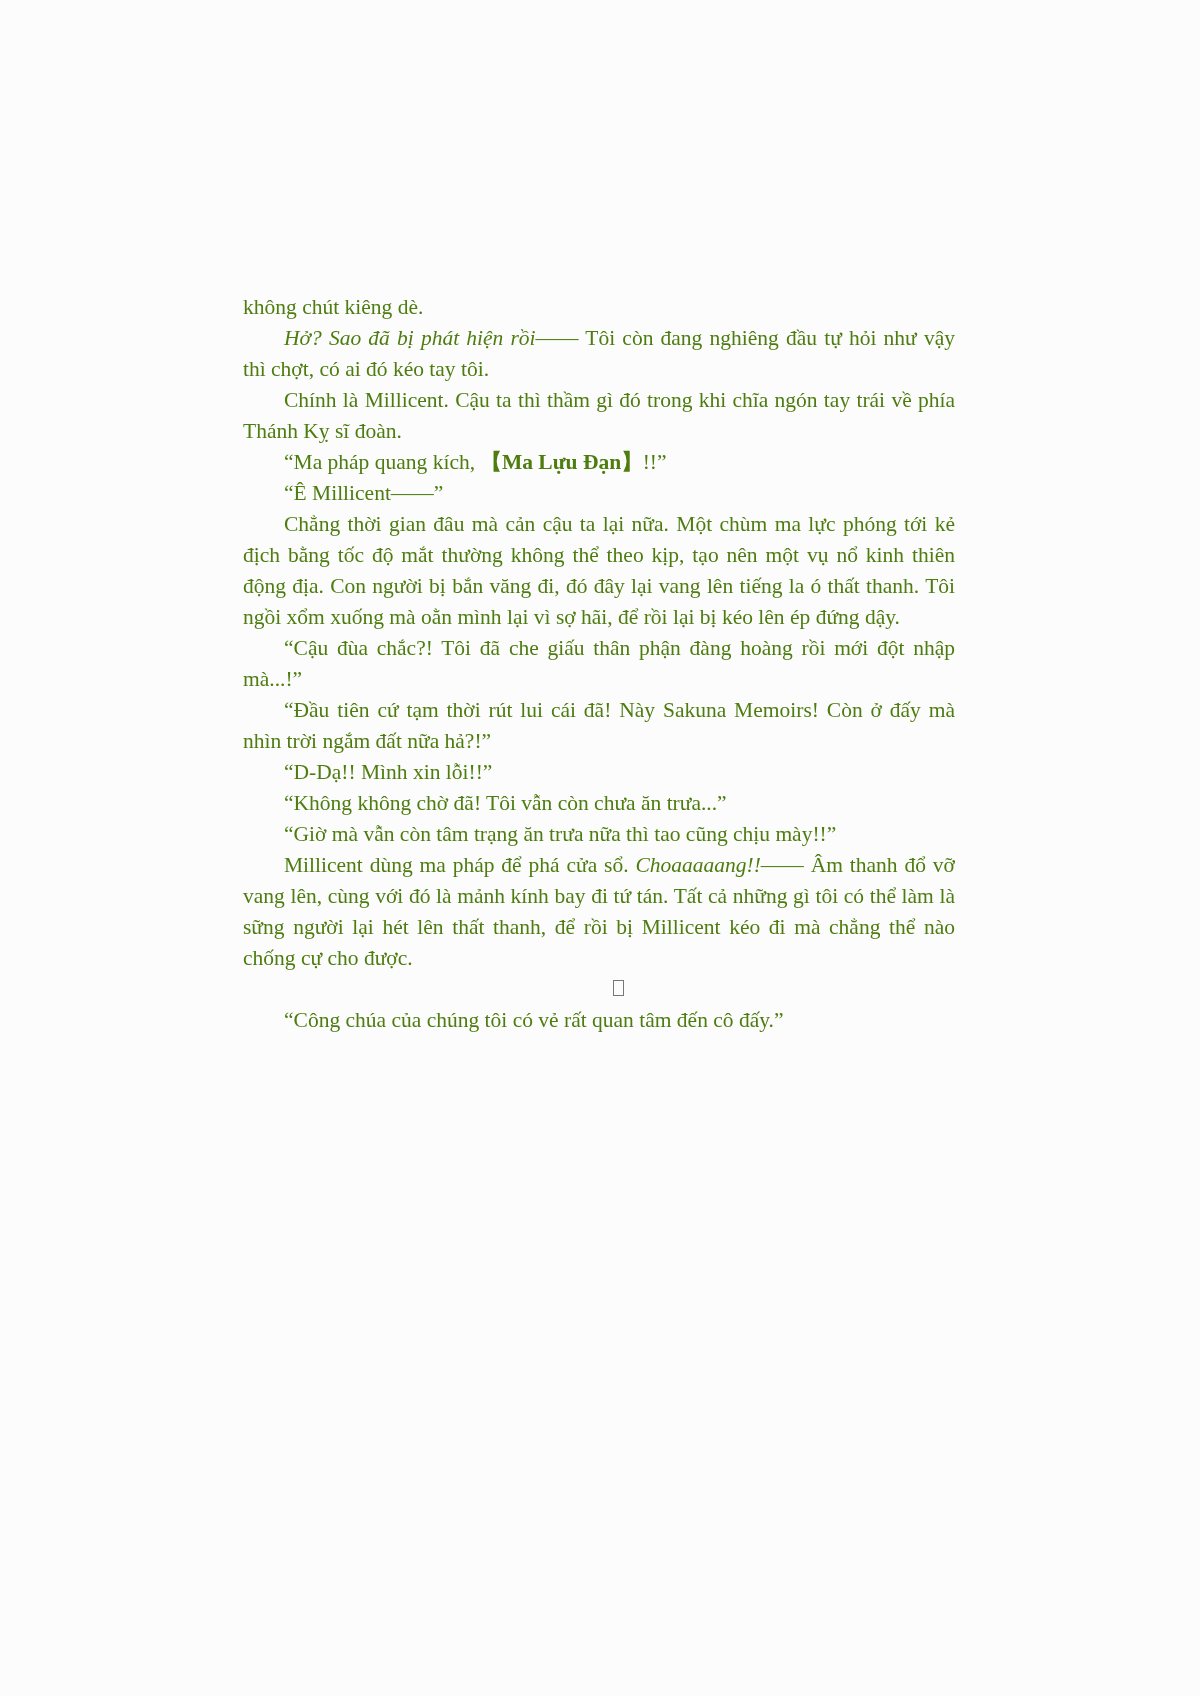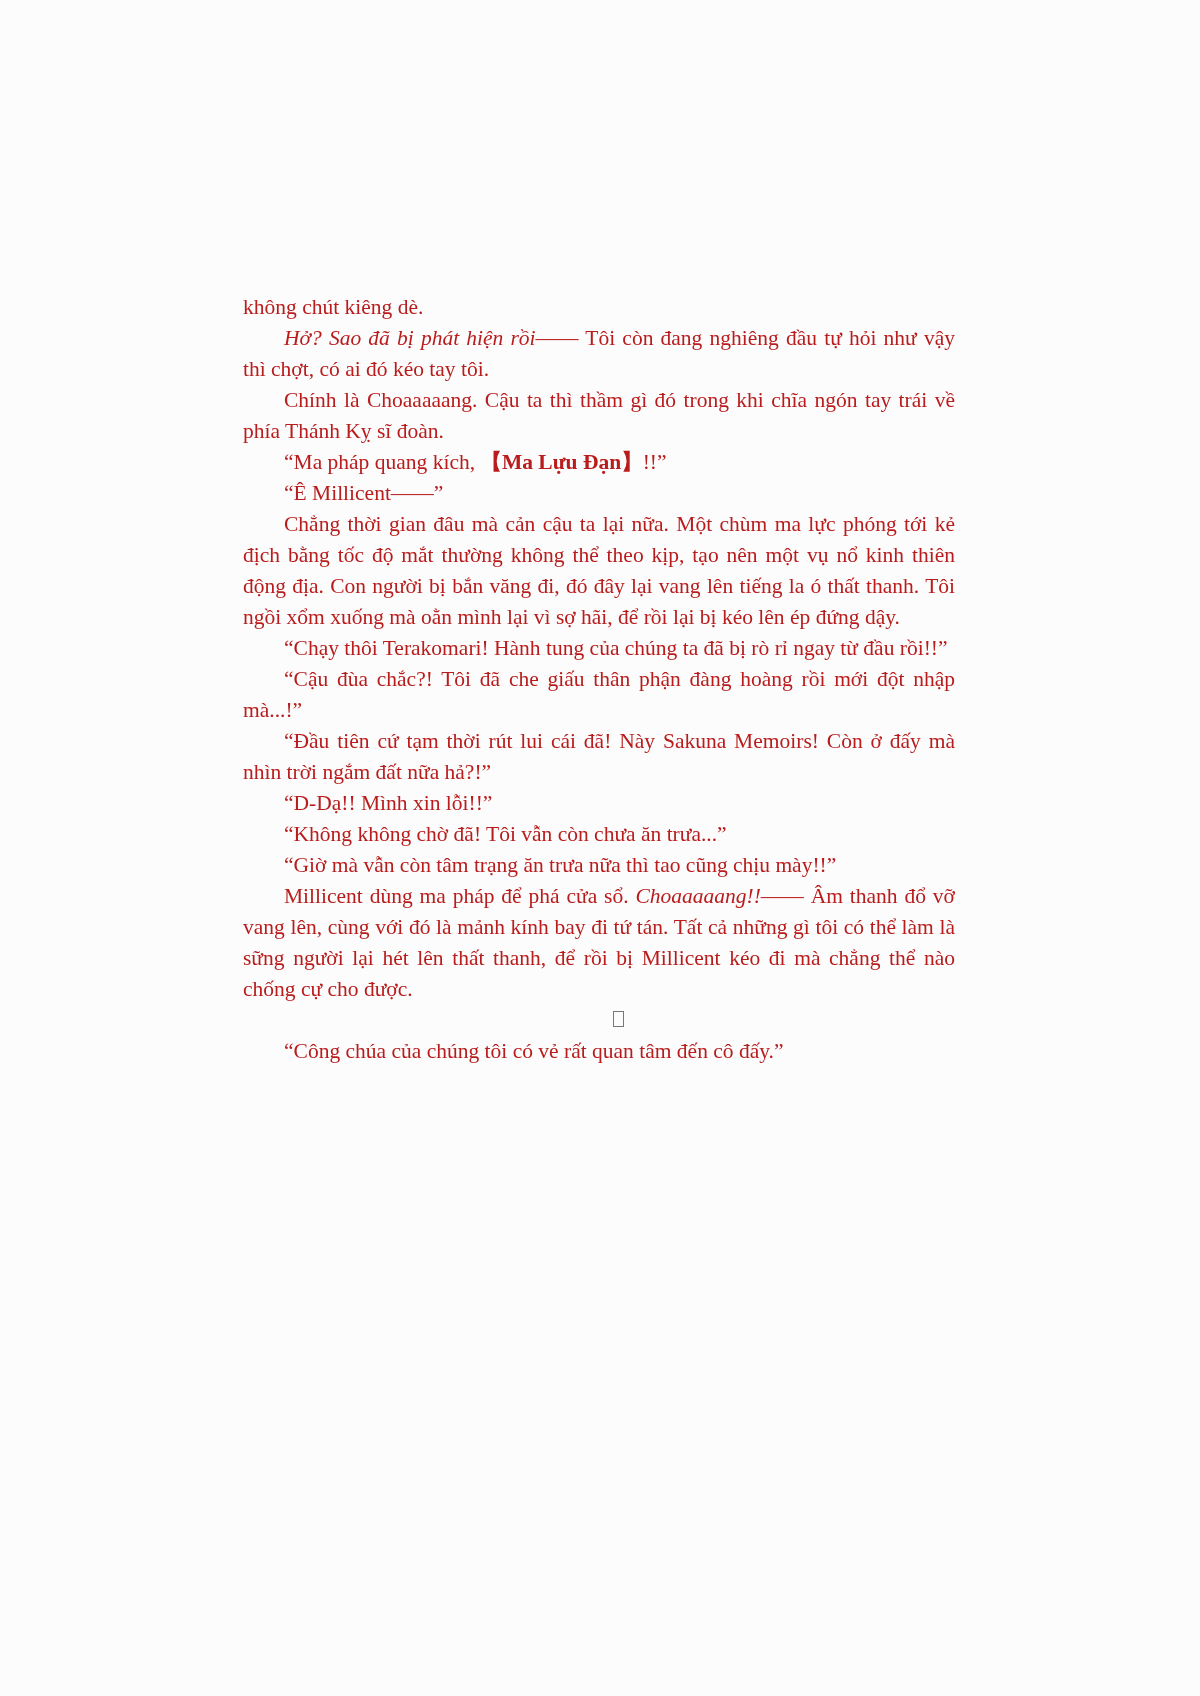--- a/index.html
+++ b/index.html
@@ -10,21 +10,21 @@
     overflow: hidden;
   }
   .page-text {
     position: absolute;
     left: 243px;
     top: 292px;
     width: 712px;
     font-family: "Liberation Serif", "DejaVu Serif", serif;
     font-size: 21.5px;
     line-height: 31px;
-    color: #b91c1c;
+    color: #4d7c0f;
   }
   .para {
     margin: 0;
     text-align: justify;
     text-indent: 41px;
   }
   .para.noindent { text-indent: 0; }
   .para em { font-style: italic; }
   .para b { font-weight: bold; }
   .separator {
@@ -50,38 +50,35 @@
     <span>không chút kiêng dè.</span>
   </p>
 
 
 
   <p class="para">
     <em>Hở? Sao đã bị phát hiện rồi</em><span>—— Tôi còn đang nghiêng đầu tự hỏi như vậy thì chợt, có ai đó kéo tay tôi.</span>
   </p>
 
   <p class="para">
-    <span>Chính là Choaaaaang. Cậu ta thì thầm gì đó trong khi chĩa ngón tay trái về phía Thánh Kỵ sĩ đoàn.</span>
+    <span>Chính là Millicent. Cậu ta thì thầm gì đó trong khi chĩa ngón tay trái về phía Thánh Kỵ sĩ đoàn.</span>
   </p>
 
   <p class="para">
     <span>“Ma pháp quang kích, </span><b>【Ma Lựu Đạn】</b><span>!!”</span>
   </p>
 
   <p class="para">
     <span>“Ê Millicent——”</span>
   </p>
 
   <p class="para">
     <span>Chẳng thời gian đâu mà cản cậu ta lại nữa. Một chùm ma lực phóng tới kẻ địch bằng tốc độ mắt thường không thể theo kịp, tạo nên một vụ nổ kinh thiên động địa. Con người bị bắn văng đi, đó đây lại vang lên tiếng la ó thất thanh. Tôi ngồi xổm xuống mà oằn mình lại vì sợ hãi, để rồi lại bị kéo lên ép đứng dậy.</span>
   </p>
 
-  <p class="para">
-    <span>“Chạy thôi Terakomari! Hành tung của chúng ta đã bị rò rỉ ngay từ đầu rồi!!”</span>
-  </p>
 
   <p class="para">
     <span>“Cậu đùa chắc?! Tôi đã che giấu thân phận đàng hoàng rồi mới đột nhập mà...!”</span>
   </p>
 
   <p class="para">
     <span>“Đầu tiên cứ tạm thời rút lui cái đã! Này Sakuna Memoirs! Còn ở đấy mà nhìn trời ngắm đất nữa hả?!”</span>
   </p>
 
   <p class="para">

